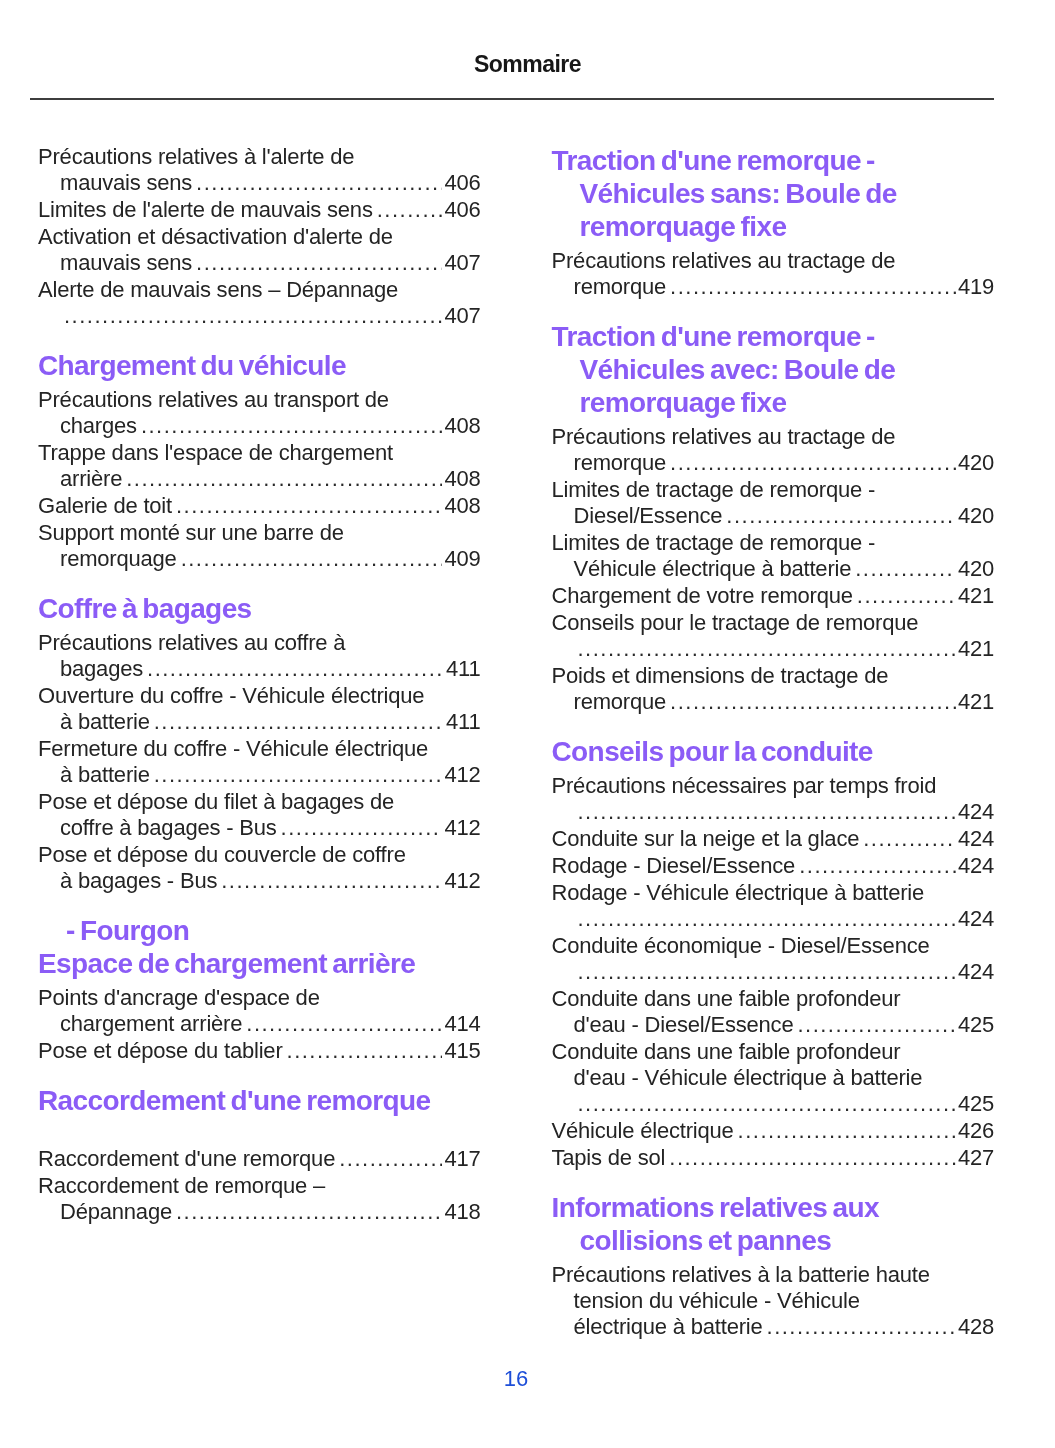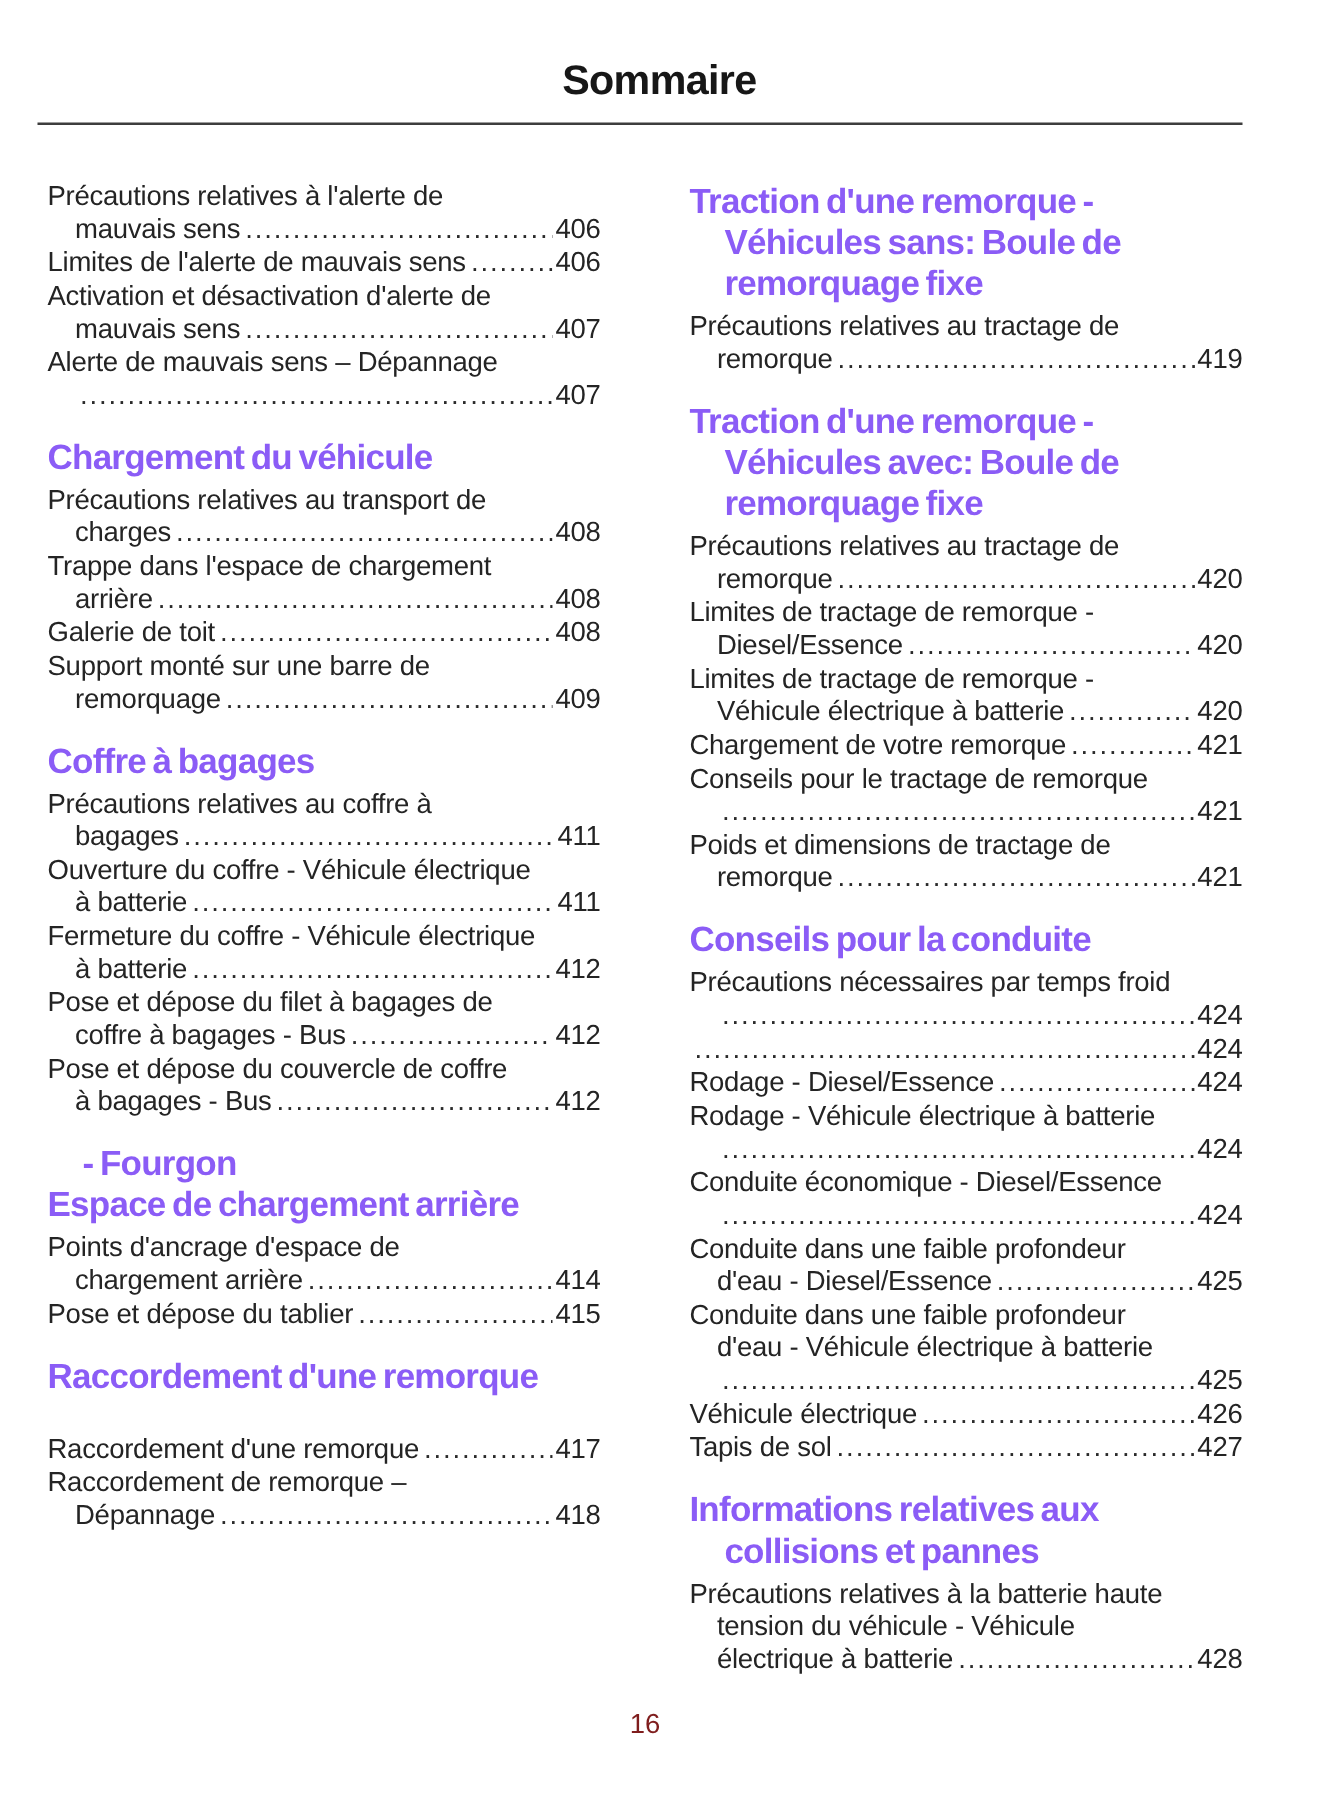--- a/index.html
+++ b/index.html
@@ -8,21 +8,21 @@
     height: 1448px;
     background: #ffffff;
     color: #232323;
     font-family: "Liberation Sans", sans-serif;
     position: relative;
     overflow: hidden;
   }
   .header-title {
     margin: 46px 0 0 0;
     text-align: center;
-    font-size: 33px;
+    font-size: 23px;
     line-height: 36px;
     font-weight: 800;
     letter-spacing: -0.5px;
     color: #171717;
   }
   .title-rule {
     border: 0;
     border-top: 2px solid #3d3d3d;
     margin: 16px 61px 0 30px;
     height: 0;
@@ -70,21 +70,21 @@
   }
   .flexline .pg { flex: 0 0 auto; }
 
   .footer-num {
     position: absolute;
     left: 38px;
     right: 61px;
     top: 1366px;
     text-align: center;
     font-size: 22px;
-    color: #7f1d1d;
+    color: #1d4ed8;
   }
 </style>
 </head>
 <body>
 
 <div>
   <h1 class="header-title">Sommaire</h1>
   <hr class="title-rule">
 
   <div class="toc-cols">
@@ -323,20 +323,21 @@
           <div class="entry">
             <div class="line">Précautions nécessaires par temps froid</div>
             <div class="line cont flexline">
               <span class="txt"></span>
               <span class="leader">........................................................................................................................................................................................................</span>
               <span class="pg">424</span>
             </div>
           </div>
           <div class="entry">
             <div class="line flexline">
+              <span class="txt">Conduite sur la neige et la glace</span>
               <span class="leader">........................................................................................................................................................................................................</span>
               <span class="pg">424</span>
             </div>
           </div>
           <div class="entry">
             <div class="line flexline">
               <span class="txt">Rodage - Diesel/Essence</span>
               <span class="leader">........................................................................................................................................................................................................</span>
               <span class="pg">424</span>
             </div>

